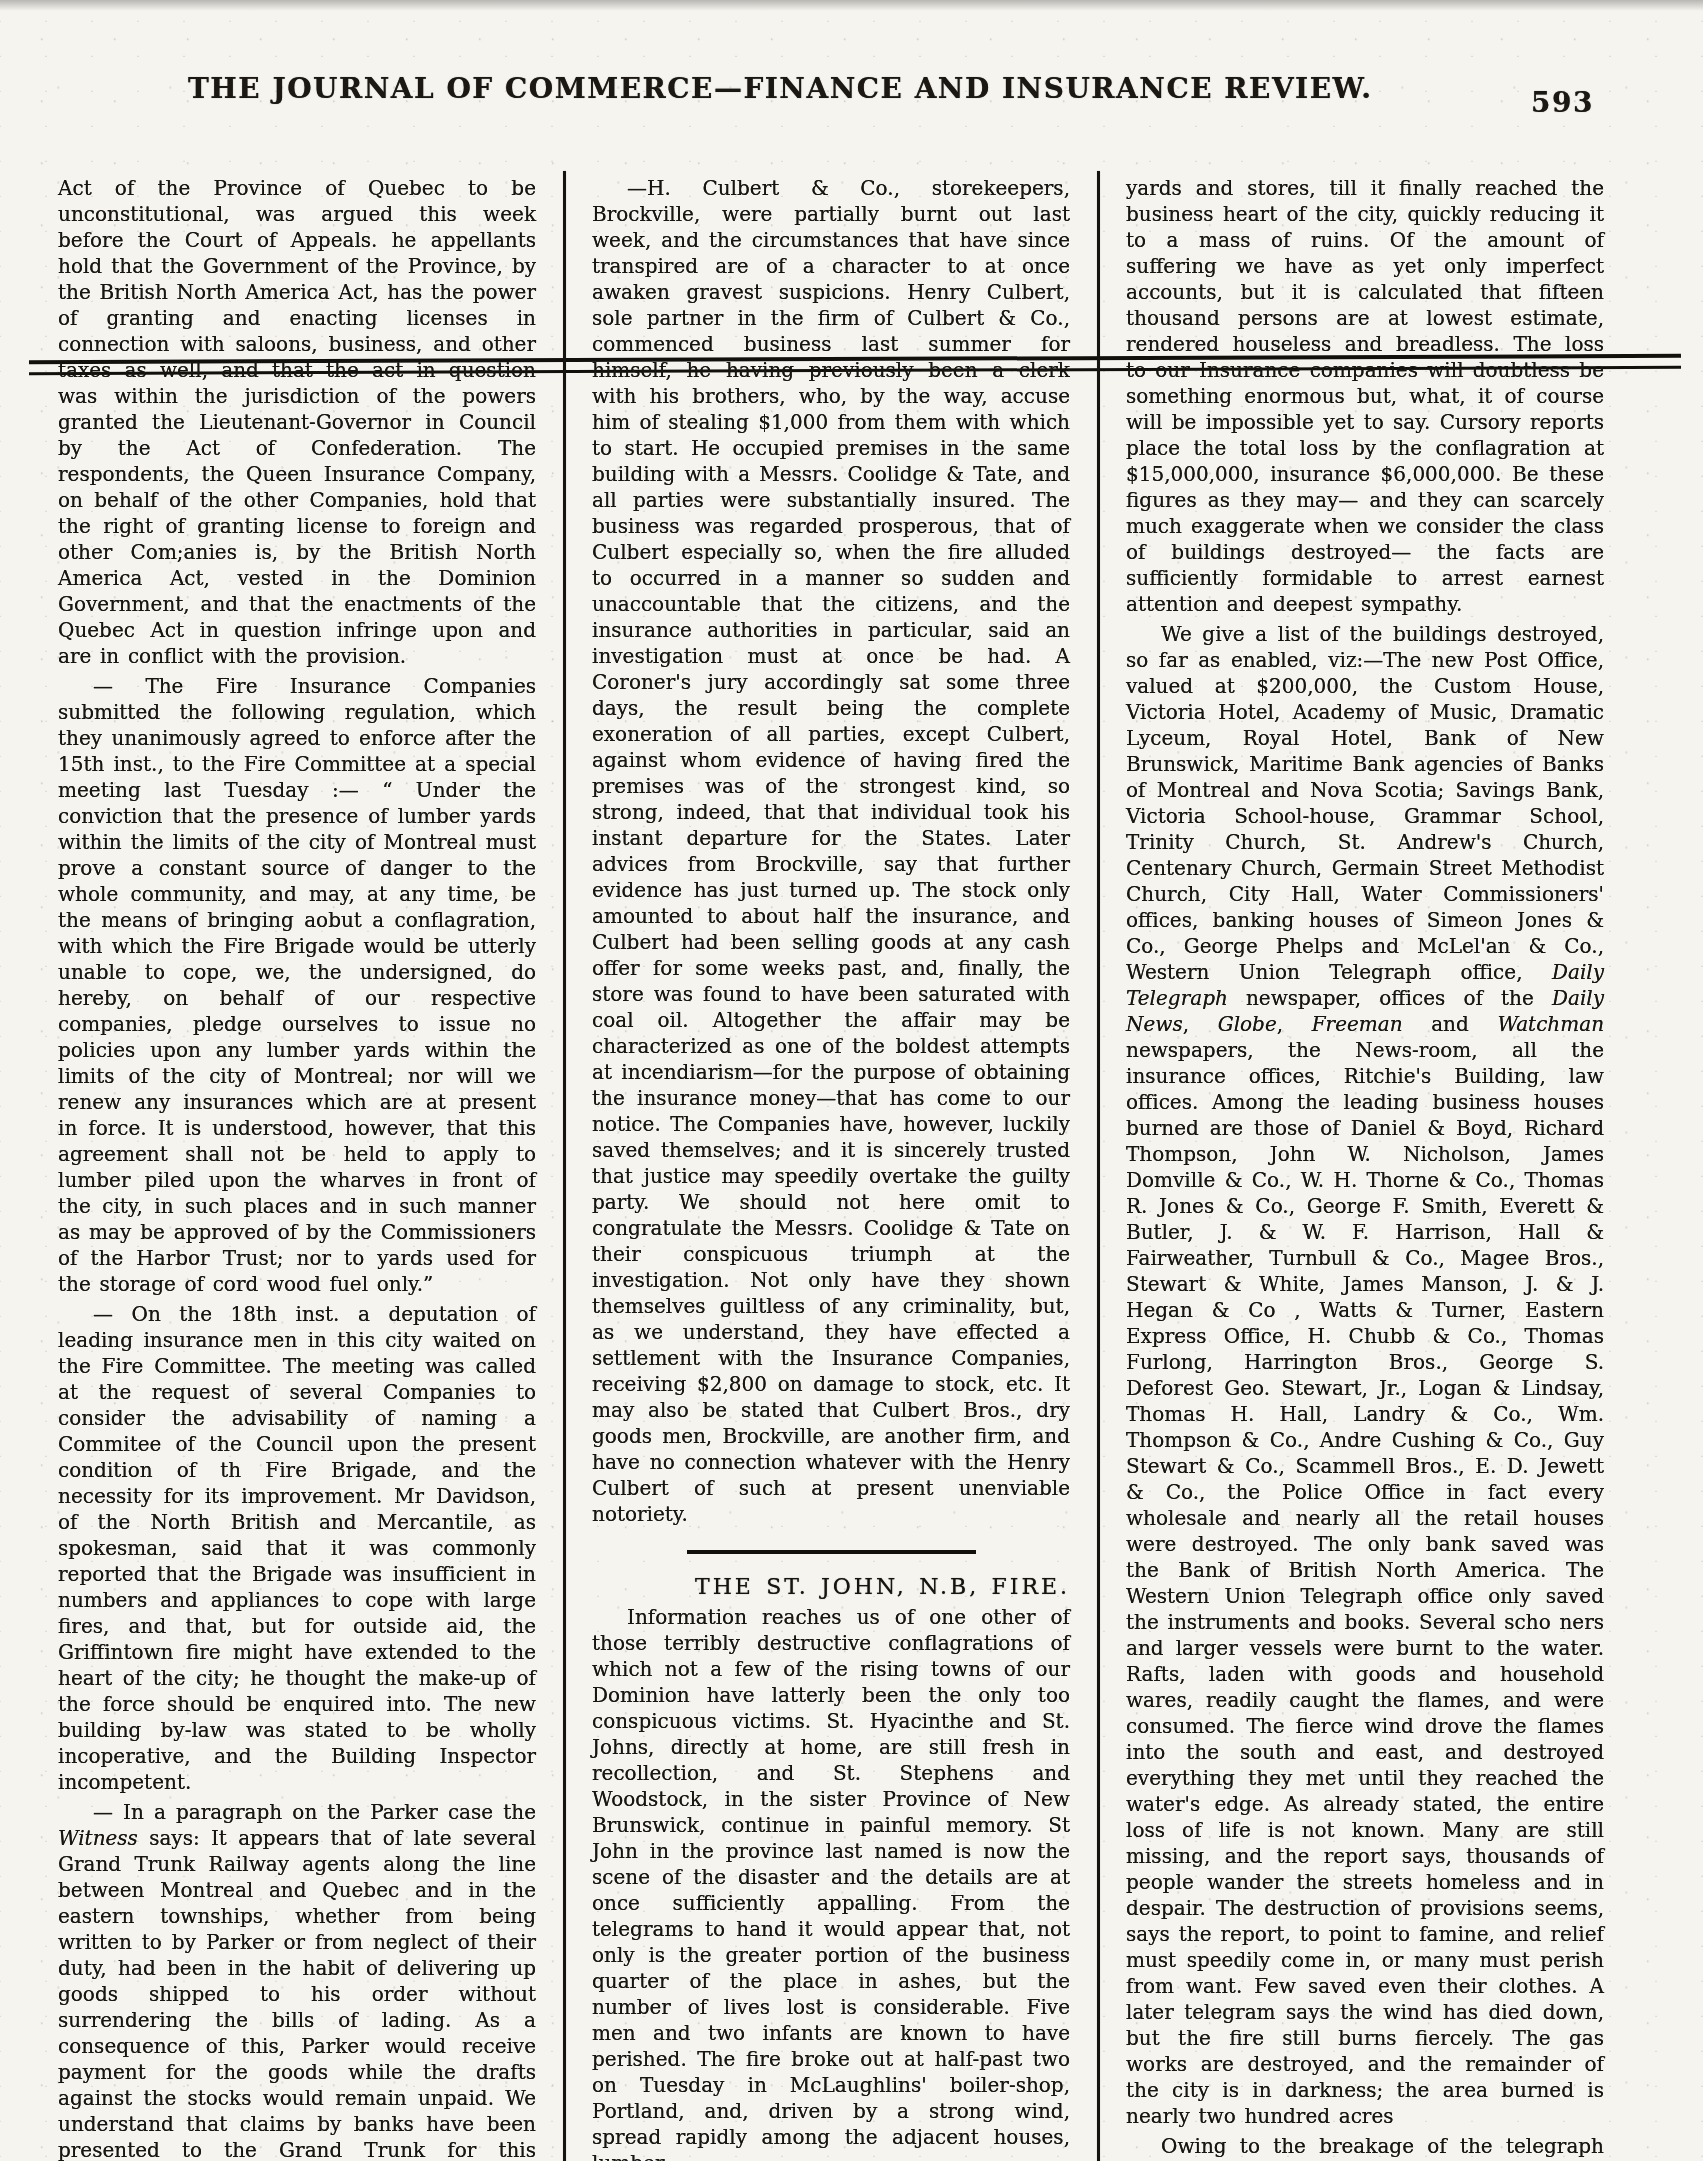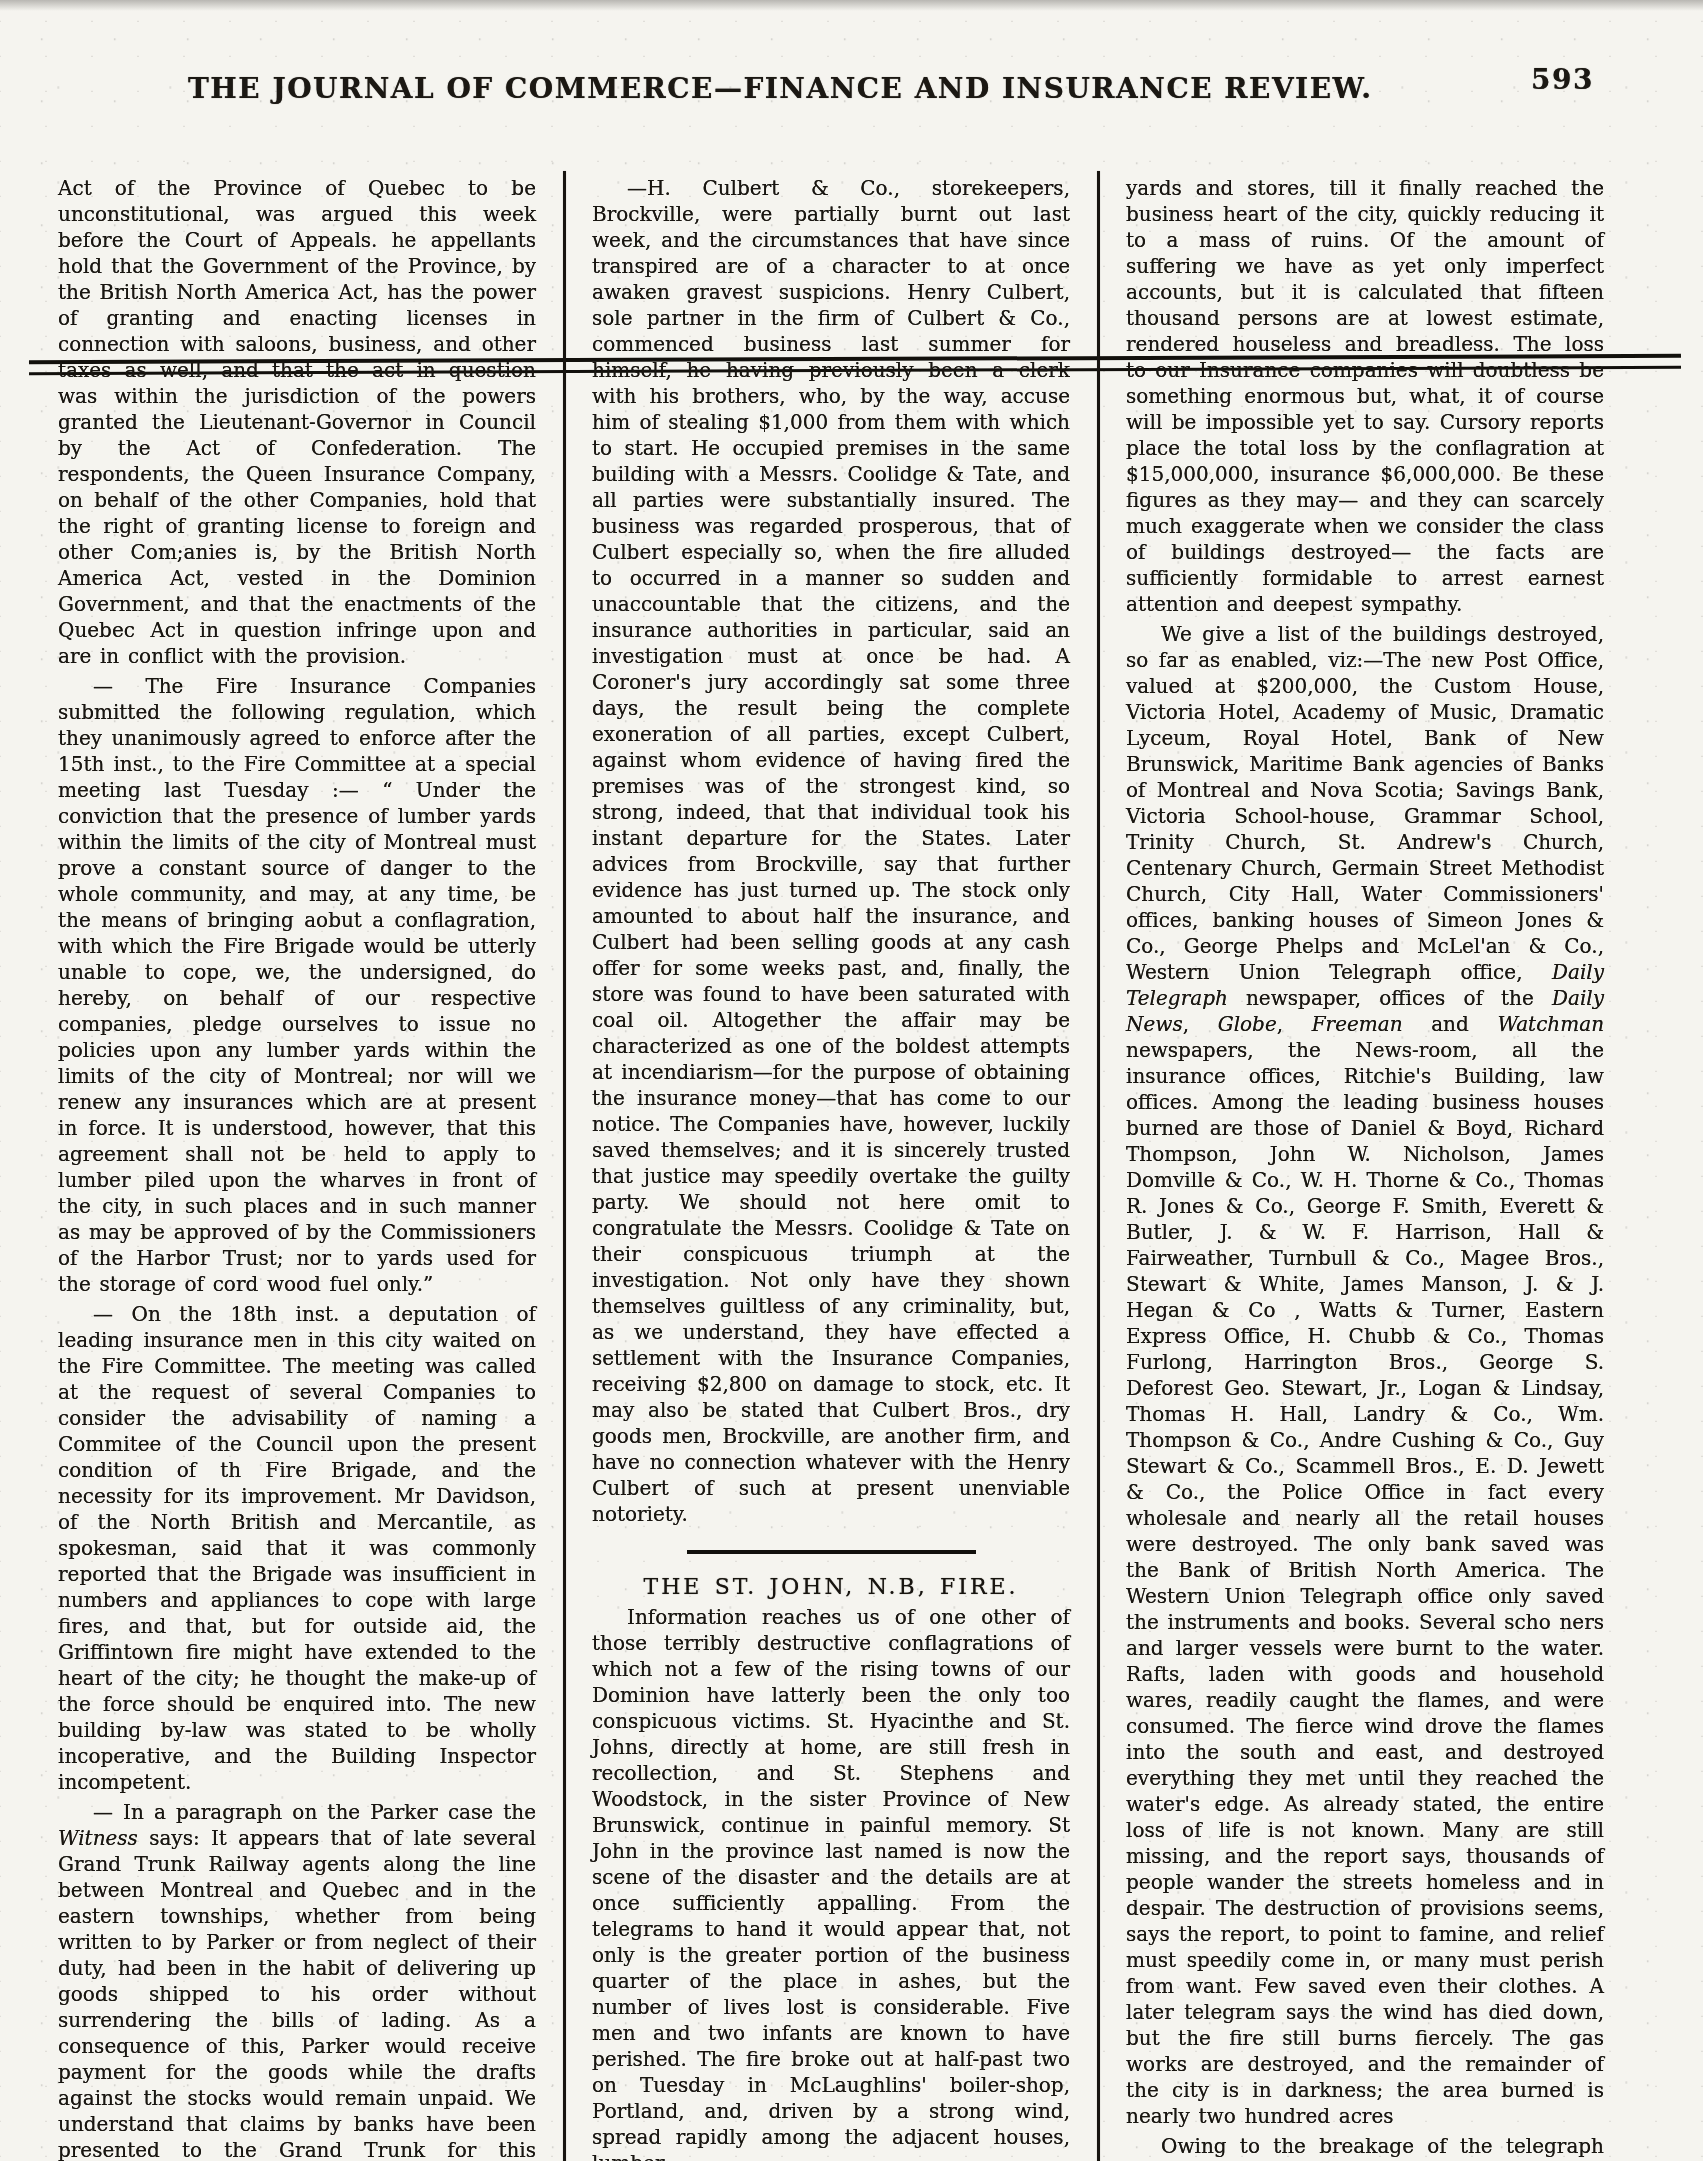--- a/index.html
+++ b/index.html
@@ -22,21 +22,21 @@
   }
   .masthead {
     position:absolute; top:72px; left:188px; width:1028px;
     text-align:center;
     font-size:28px; letter-spacing:1.5px; font-weight:bold;
     color:#1b1813;
     text-shadow:0 0 0.8px rgba(25,22,18,.7);
     white-space:nowrap;
   }
   .pageno {
-    position:absolute; top:63px; left:1531px;
+    position:absolute; top:86px; left:1531px;
     font-size:28px; font-weight:bold; letter-spacing:1.5px;
     color:#1b1813; text-shadow:0 0 0.8px rgba(25,22,18,.7);
   }
   .double-rule {
     position:absolute; top:357px; left:28.5px; right:65px; height:8.3px;
     border-top:4.5px solid #12100c; border-bottom:3.8px solid #12100c;
     transform:rotate(-0.22deg);
   }
   .cols {
     position:absolute; top:171px; left:54px;
@@ -54,21 +54,21 @@
   .p-indent { text-indent:35px; }
   .vdiv {
     width:3px; background:#171410; margin:0 22.5px 0 22.5px; min-height:1918px;
     box-shadow:0 0 0.8px rgba(0,0,0,.6);
   }
   .sec-rule {
     width:289px; height:4.5px; background:#11100c;
     margin:22.5px auto 19.5px auto;
   }
   .sec-heading {
-    text-align:center; font-size:22px; letter-spacing:3px;
+    text-align:right; font-size:22px; letter-spacing:3px;
     margin:0 0 15px 0; text-indent:0 !important;
     color:#17140f; text-shadow:0 0 0.8px rgba(22,19,15,.8);
   }
   .edge-right {
     position:absolute; top:0; right:0; width:13.5px; height:2161px;
     background:linear-gradient(to left, rgba(28,25,21,.55), rgba(28,25,21,.12) 55%, transparent);
   }
   .edge-top {
     position:absolute; top:0; left:0; width:1704px; height:10.5px;
     background:linear-gradient(to bottom, rgba(28,25,21,.28), transparent);

